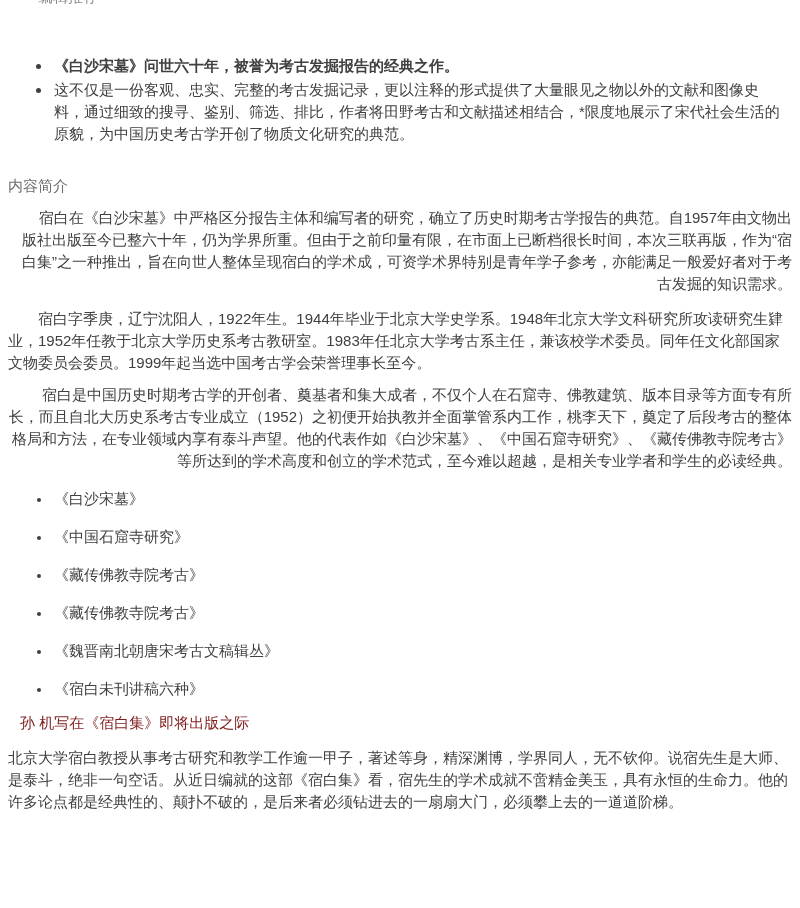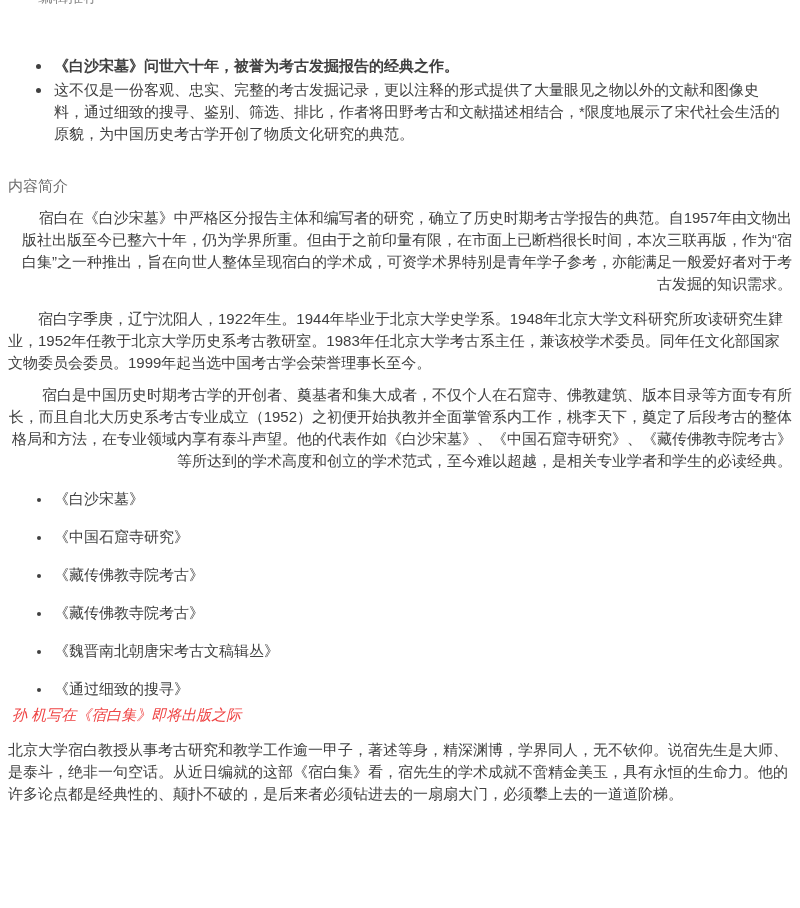--- a/index.html
+++ b/index.html
@@ -60,23 +60,22 @@
   ul.toc {
     margin: 13px 0 0 0;
     padding-left: 44px;
   }
   ul.toc li {
     margin: 16px 0 1px 0;
     padding-left: 2px;
     font-family: Liberation Serif, serif;
   }
   .subtitle {
-    margin: 4px;
-    color: #ef4444;
-    font-style: italic;
+    margin: 12px;
+    color: #7f1d1d;
   }
 </style>
 </head>
 <body>
 
 <div class="page">
 
   <div class="clipped-top">
     <span>编辑推荐</span>
   </div>
@@ -96,21 +95,21 @@
 
   <p class="body-p indent gap-sm">宿白是中国历史时期考古学的开创者、奠基者和集大成者，不仅个人在石窟寺、佛教建筑、版本目录等方面专有所长，而且自北大历史系考古专业成立（1952）之初便开始执教并全面掌管系内工作，桃李天下，奠定了后段考古的整体格局和方法，在专业领域内享有泰斗声望。他的代表作如《白沙宋墓》、《中国石窟寺研究》、《藏传佛教寺院考古》等所达到的学术高度和创立的学术范式，至今难以超越，是相关专业学者和学生的必读经典。</p>
 
 
   <ul class="toc">
     <li>《白沙宋墓》</li>
     <li>《中国石窟寺研究》</li>
     <li>《藏传佛教寺院考古》</li>
     <li>《藏传佛教寺院考古》</li>
     <li>《魏晋南北朝唐宋考古文稿辑丛》</li>
-    <li>《通过细致的搜寻》</li>
+    <li>《宿白未刊讲稿六种》</li>
   </ul>
 
 
   <div class="subtitle">孙 机写在《宿白集》即将出版之际</div>
 
   <p class="body-p gap-md">北京大学宿白教授从事考古研究和教学工作逾一甲子，著述等身，精深渊博，学界同人，无不钦仰。说宿先生是大师、是泰斗，绝非一句空话。从近日编就的这部《宿白集》看，宿先生的学术成就不啻精金美玉，具有永恒的生命力。他的许多论点都是经典性的、颠扑不破的，是后来者必须钻进去的一扇扇大门，必须攀上去的一道道阶梯。</p>
 
 </div>
 
 </body></html>

